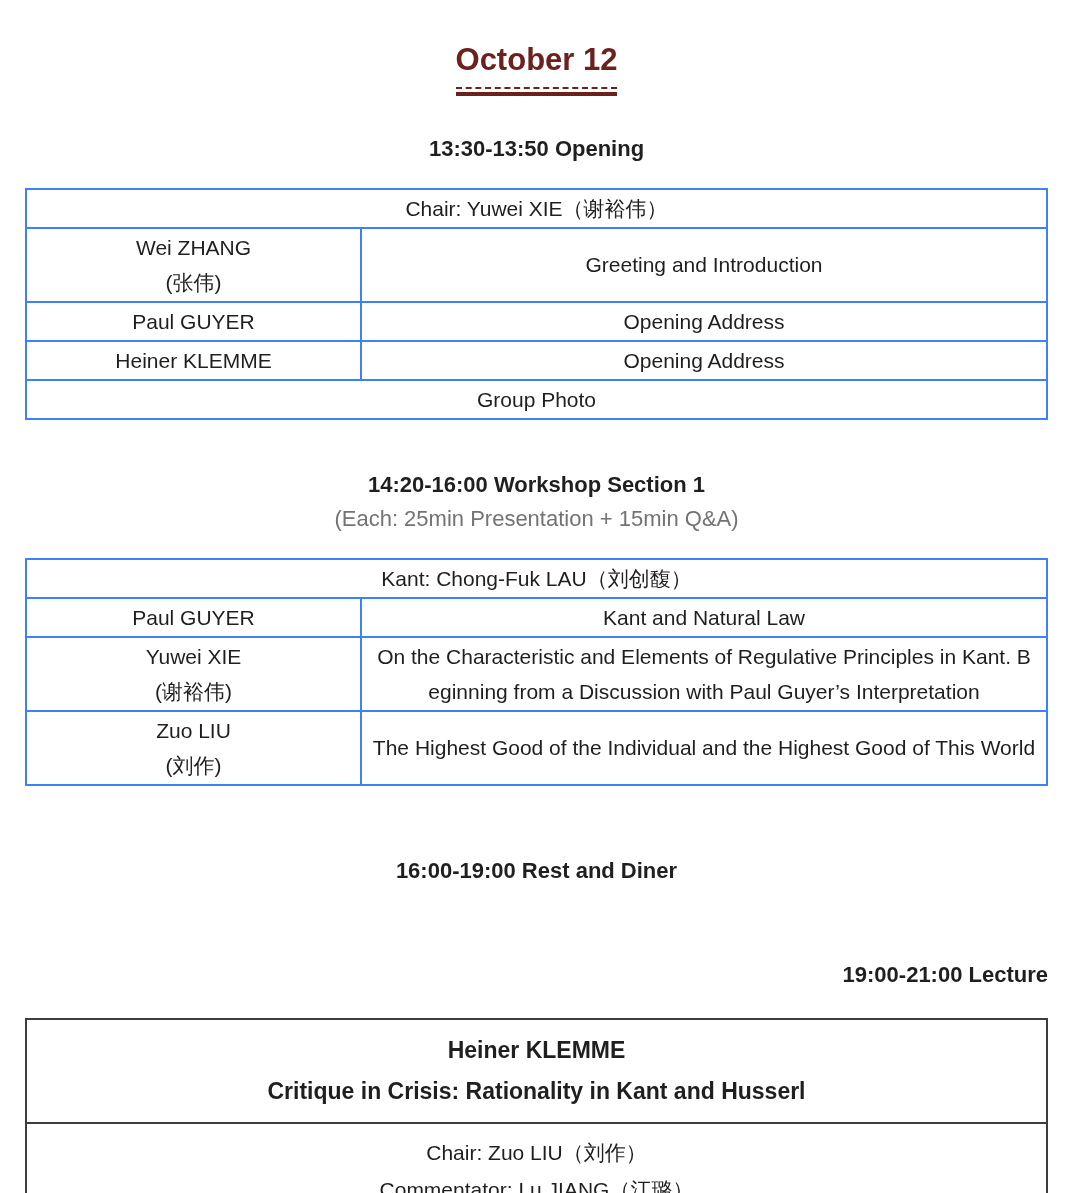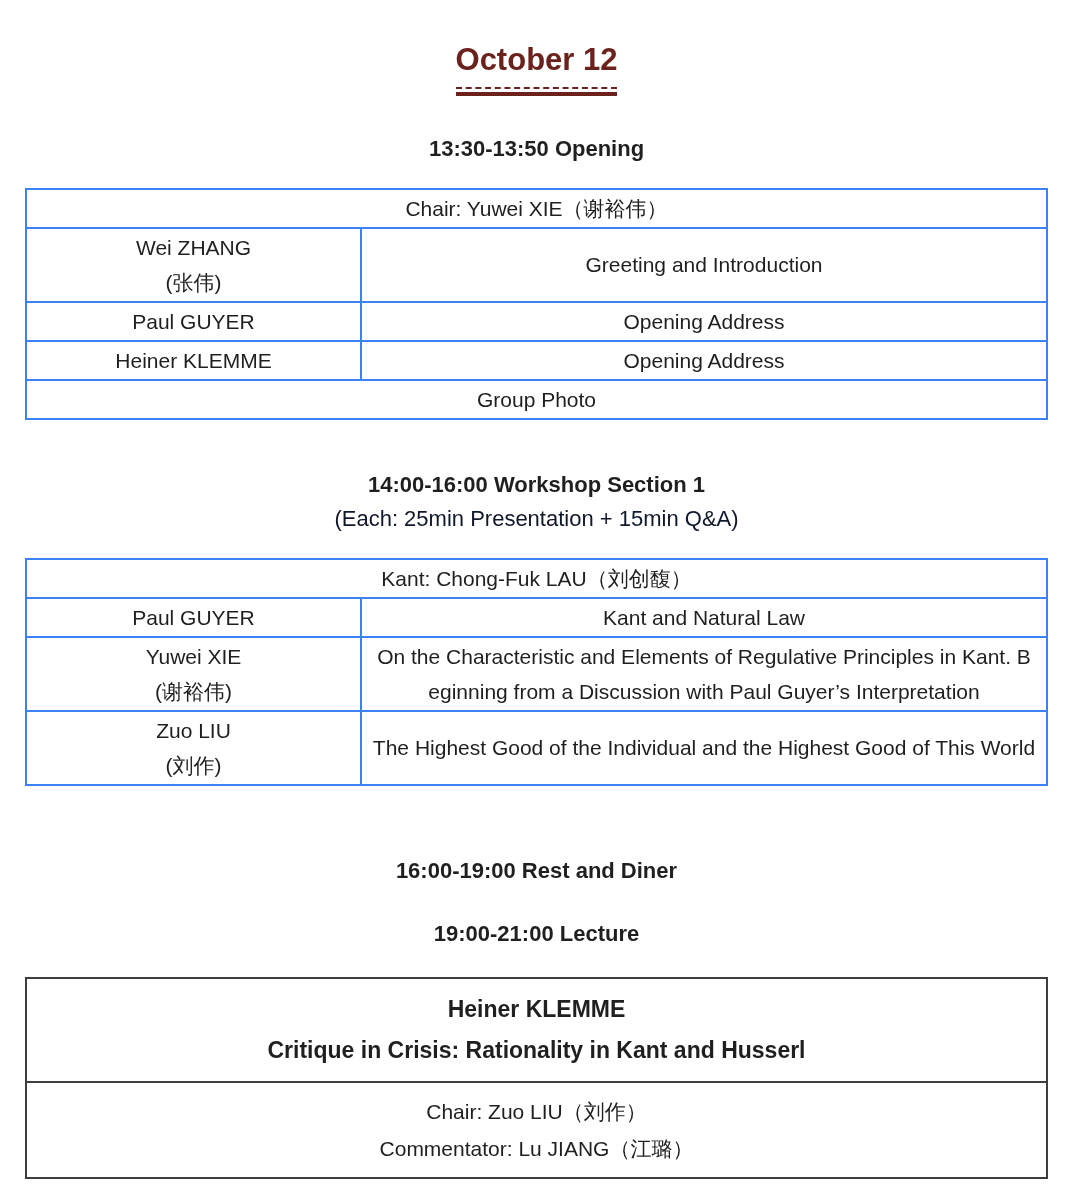--- a/index.html
+++ b/index.html
@@ -49,27 +49,27 @@
     text-align: center;
     font-size: 22px;
     font-weight: bold;
     color: #1f1f1f;
     margin: 0;
   }
   .section-subheading {
     text-align: center;
     font-size: 22px;
     font-weight: normal;
-    color: #0f172a;
+    color: #737373;
     margin: 8px 0 0 0;
   }
   .mt-opening   { margin-top: 0; }
   .mt-workshop  { margin-top: 52px; }
   .mt-rest      { margin-top: 72px; }
-  .mt-lecture   { margin-top: 37px; }
+  .mt-lecture   { margin-top: 78px; text-align: right; }
 
   
   table.program {
     width: 100%;
     border-collapse: collapse;
     table-layout: fixed;
     font-size: 21px;
     margin-top: 26px;
   }
   table.program td {
@@ -151,21 +151,21 @@
     <tr>
       <td class="name-cell">Heiner KLEMME</td>
       <td class="topic-cell">Opening Address</td>
     </tr>
     <tr>
       <td colspan="2" class="full-row">Group Photo</td>
     </tr>
   </tbody>
     </table>
 
-  <h2 class="section-heading mt-workshop">14:00-16:00 Workshop Section 1</h2>
+  <h2 class="section-heading mt-workshop">14:20-16:00 Workshop Section 1</h2>
   <p class="section-subheading">(Each: 25min Presentation + 15min Q&amp;A)</p>
 
   <table class="program">
     <colgroup>
         <col class="col-name">
         <col>
       </colgroup>
     <tbody>
         <tr>
       <td colspan="2" class="full-row">Kant: Chong-Fuk LAU（刘创馥）</td>

